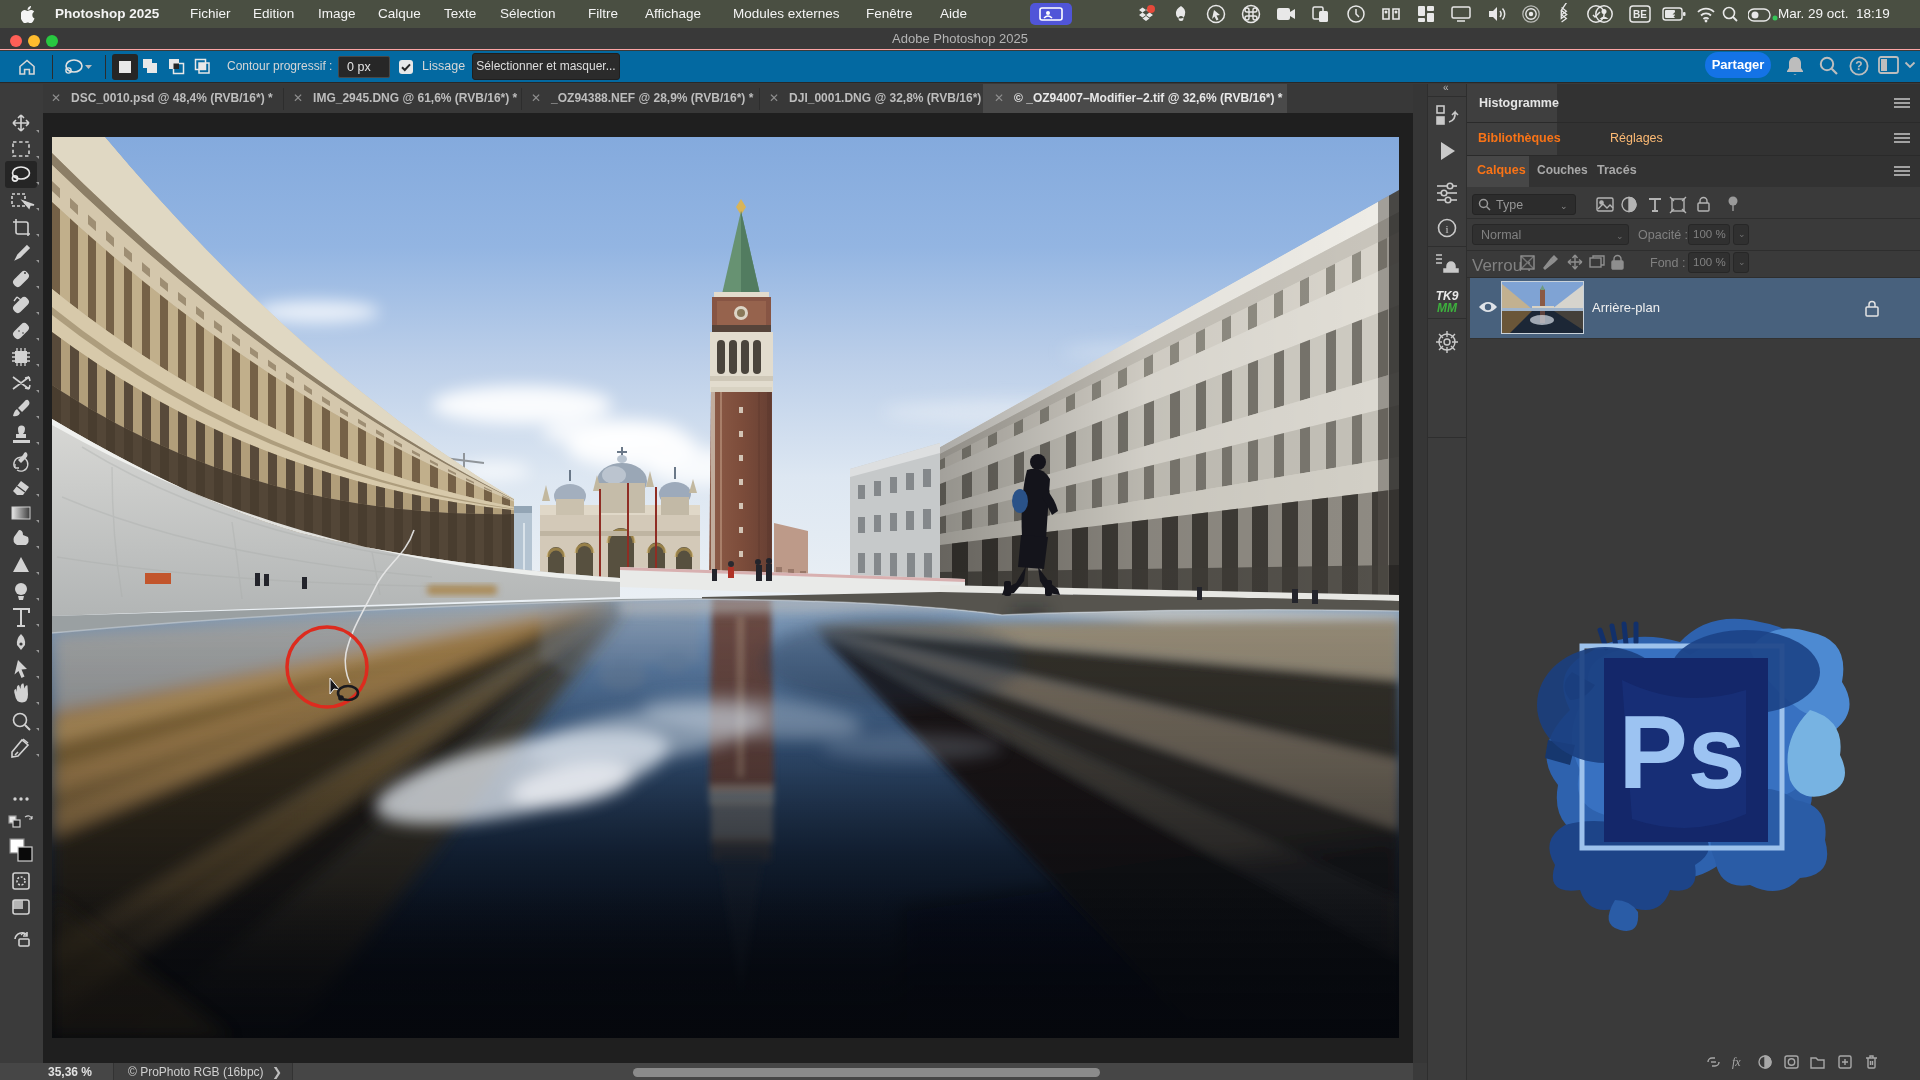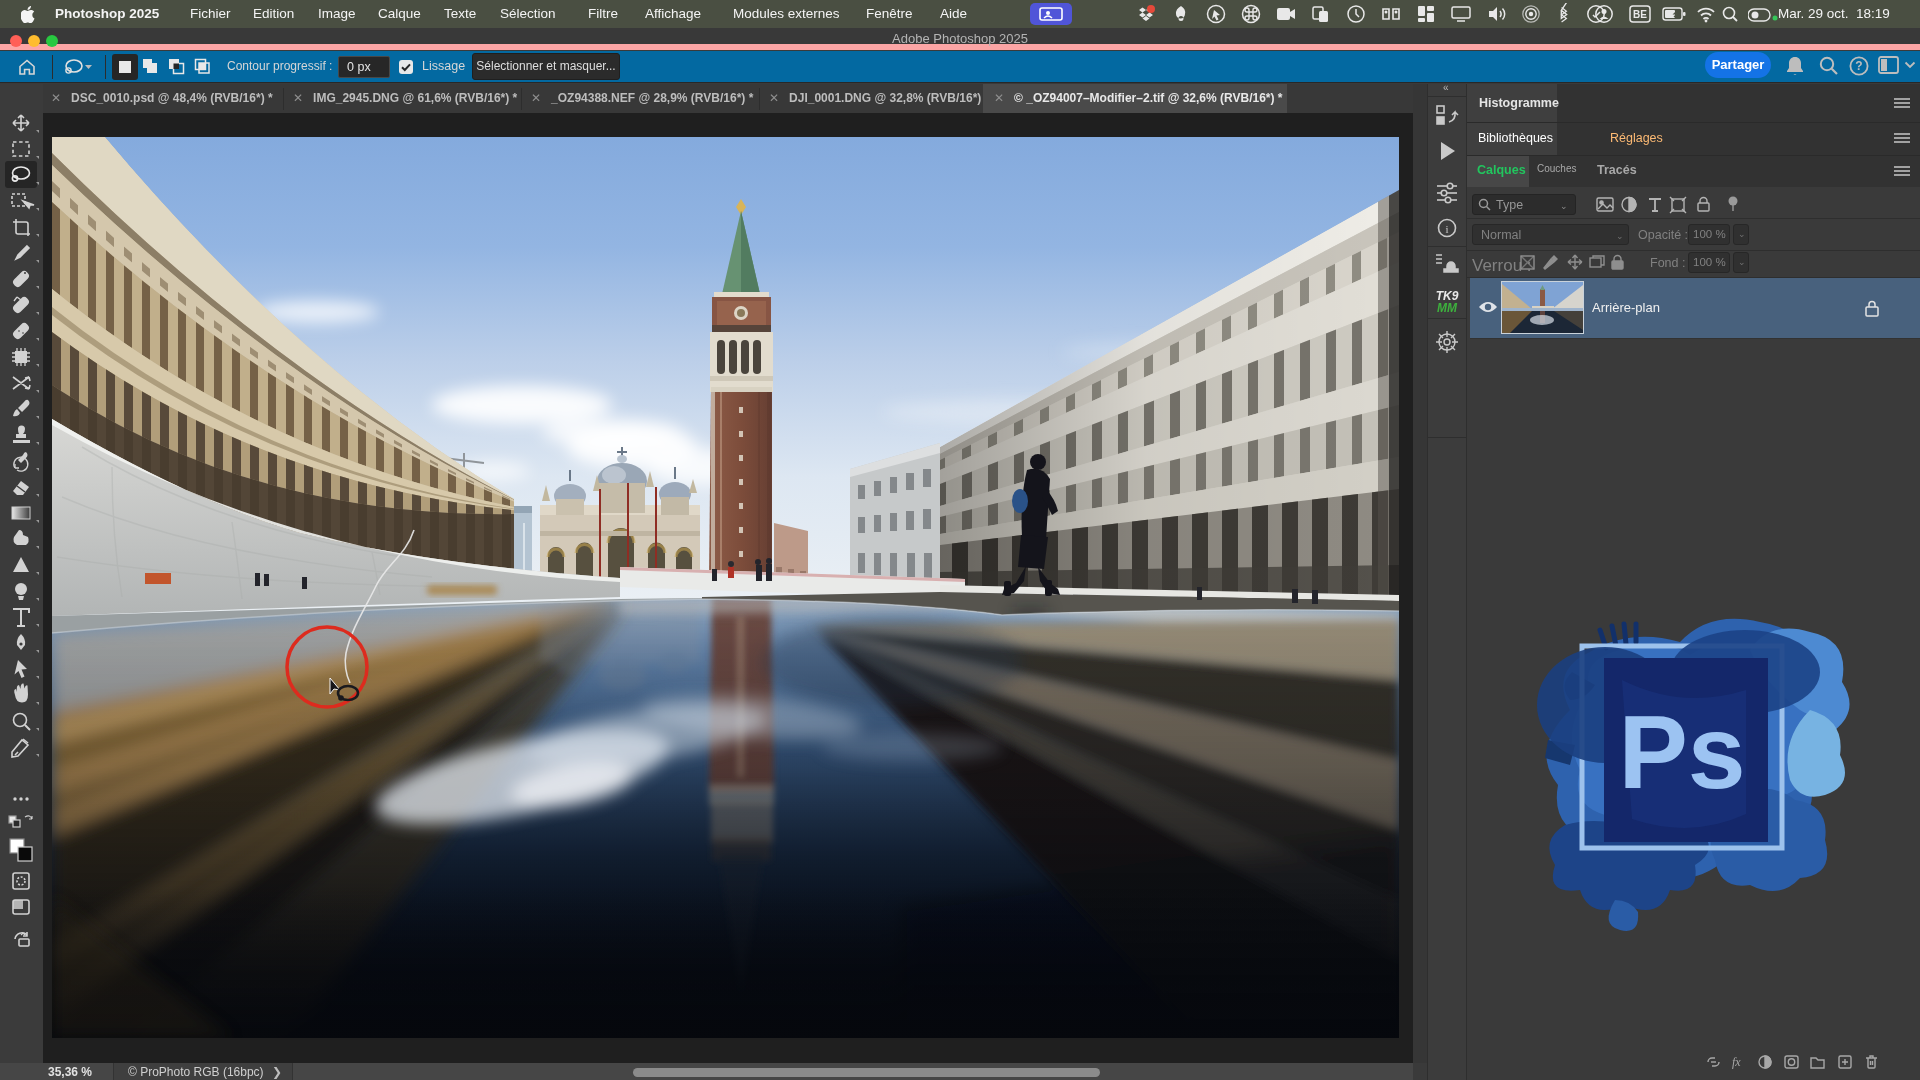--- a/index.html
+++ b/index.html
@@ -5,21 +5,21 @@
   * { margin:0; padding:0; box-sizing:border-box; }
   html,body { width:1920px; height:1080px; overflow:hidden; background:#3a3a3a;
     font-family:"Liberation Sans", sans-serif; }
   .abs { position:absolute; }
   
   #menubar { position:absolute; left:0; top:0; width:1920px; height:28px;
     background:#4a4f42; color:#f4f4f4; font-size:13.5px; }
   #menubar .mi { position:absolute; top:6px; white-space:nowrap; }
   
   #titlebar { position:absolute; left:0; top:28px; width:1920px; height:22px;
-    background:#393939; border-bottom:6px solid #fca5a5; }
+    background:#393939; border-bottom:1px solid #fca5a5; }
   .tl { position:absolute; top:7px; width:12px; height:12px; border-radius:50%; }
   #titlebar .t-title { position:absolute; top:3px; width:100%; text-align:center;
     color:#b4b4b4; font-size:13px; }
   
   #optbar { position:absolute; left:0; top:51px; width:1920px; height:32px;
     background:#0369a1; border-bottom:1px solid #282828; color:#d6d6d6; font-size:12.5px; }
   
   #tabbar { position:absolute; left:43px; top:84px; width:1370px; height:29px; background:#383838; }
   .tab { position:absolute; top:0; height:44px; color:#bdbdbd; font-size:12px; font-weight:700;
     line-height:29px; white-space:nowrap; }
@@ -847,27 +847,27 @@
 </div>
 <div id="panel"></div>
 <div id="panel-c">
 
   <div class="abs" style="left:1467px;top:84px;width:453px;height:38px;background:#323232"></div>
   <div class="abs" style="left:1467px;top:84px;width:90px;height:38px;background:#3f3f3f"></div>
   <div class="abs" style="left:1479px;top:96px;color:#e4e4e4;font-size:12.5px;font-weight:700">Histogramme</div>
   <div class="abs" style="left:1467px;top:122px;width:453px;height:1px;background:#2a2a2a"></div>
   <div class="abs" style="left:1467px;top:123px;width:453px;height:32px;background:#323232"></div>
   <div class="abs" style="left:1467px;top:123px;width:90px;height:32px;background:#3f3f3f"></div>
-  <div class="abs" style="left:1478px;top:131px;color:#ffffff;font-size:12.5px;font-weight:400">Bibliothèques</div>
+  <div class="abs" style="left:1478px;top:131px;color:#f97316;font-size:12.5px;font-weight:700">Bibliothèques</div>
   <div class="abs" style="left:1610px;top:131px;color:#fdba74;font-size:12.5px;font-weight:400">Réglages</div>
   <div class="abs" style="left:1467px;top:155px;width:453px;height:1px;background:#2a2a2a"></div>
   <div class="abs" style="left:1467px;top:156px;width:453px;height:31px;background:#323232"></div>
   <div class="abs" style="left:1467px;top:156px;width:62px;height:31px;background:#474747"></div>
-  <div class="abs" style="left:1477px;top:163px;color:#22c55e;font-size:12.5px;font-weight:700">Calques</div>
-  <div class="abs" style="left:1537px;top:163px;color:#a8a8a8;font-size:10px;font-weight:400">Couches</div>
+  <div class="abs" style="left:1477px;top:163px;color:#f97316;font-size:12.5px;font-weight:700">Calques</div>
+  <div class="abs" style="left:1537px;top:163px;color:#a8a8a8;font-size:12px;font-weight:700">Couches</div>
   <div class="abs" style="left:1597px;top:163px;color:#a8a8a8;font-size:12.5px;font-weight:700">Tracés</div>
 
   <svg class="abs" style="left:1894px;top:97px" width="16" height="12">
       <g stroke="#c9c9c9" stroke-width="1.5">
         <line x1="0" y1="2" x2="16" y2="2"></line>
         <line x1="0" y1="6" x2="16" y2="6"></line>
         <line x1="0" y1="10" x2="16" y2="10"></line>
       </g>
     </svg>
   <svg class="abs" style="left:1894px;top:132px" width="16" height="12">

